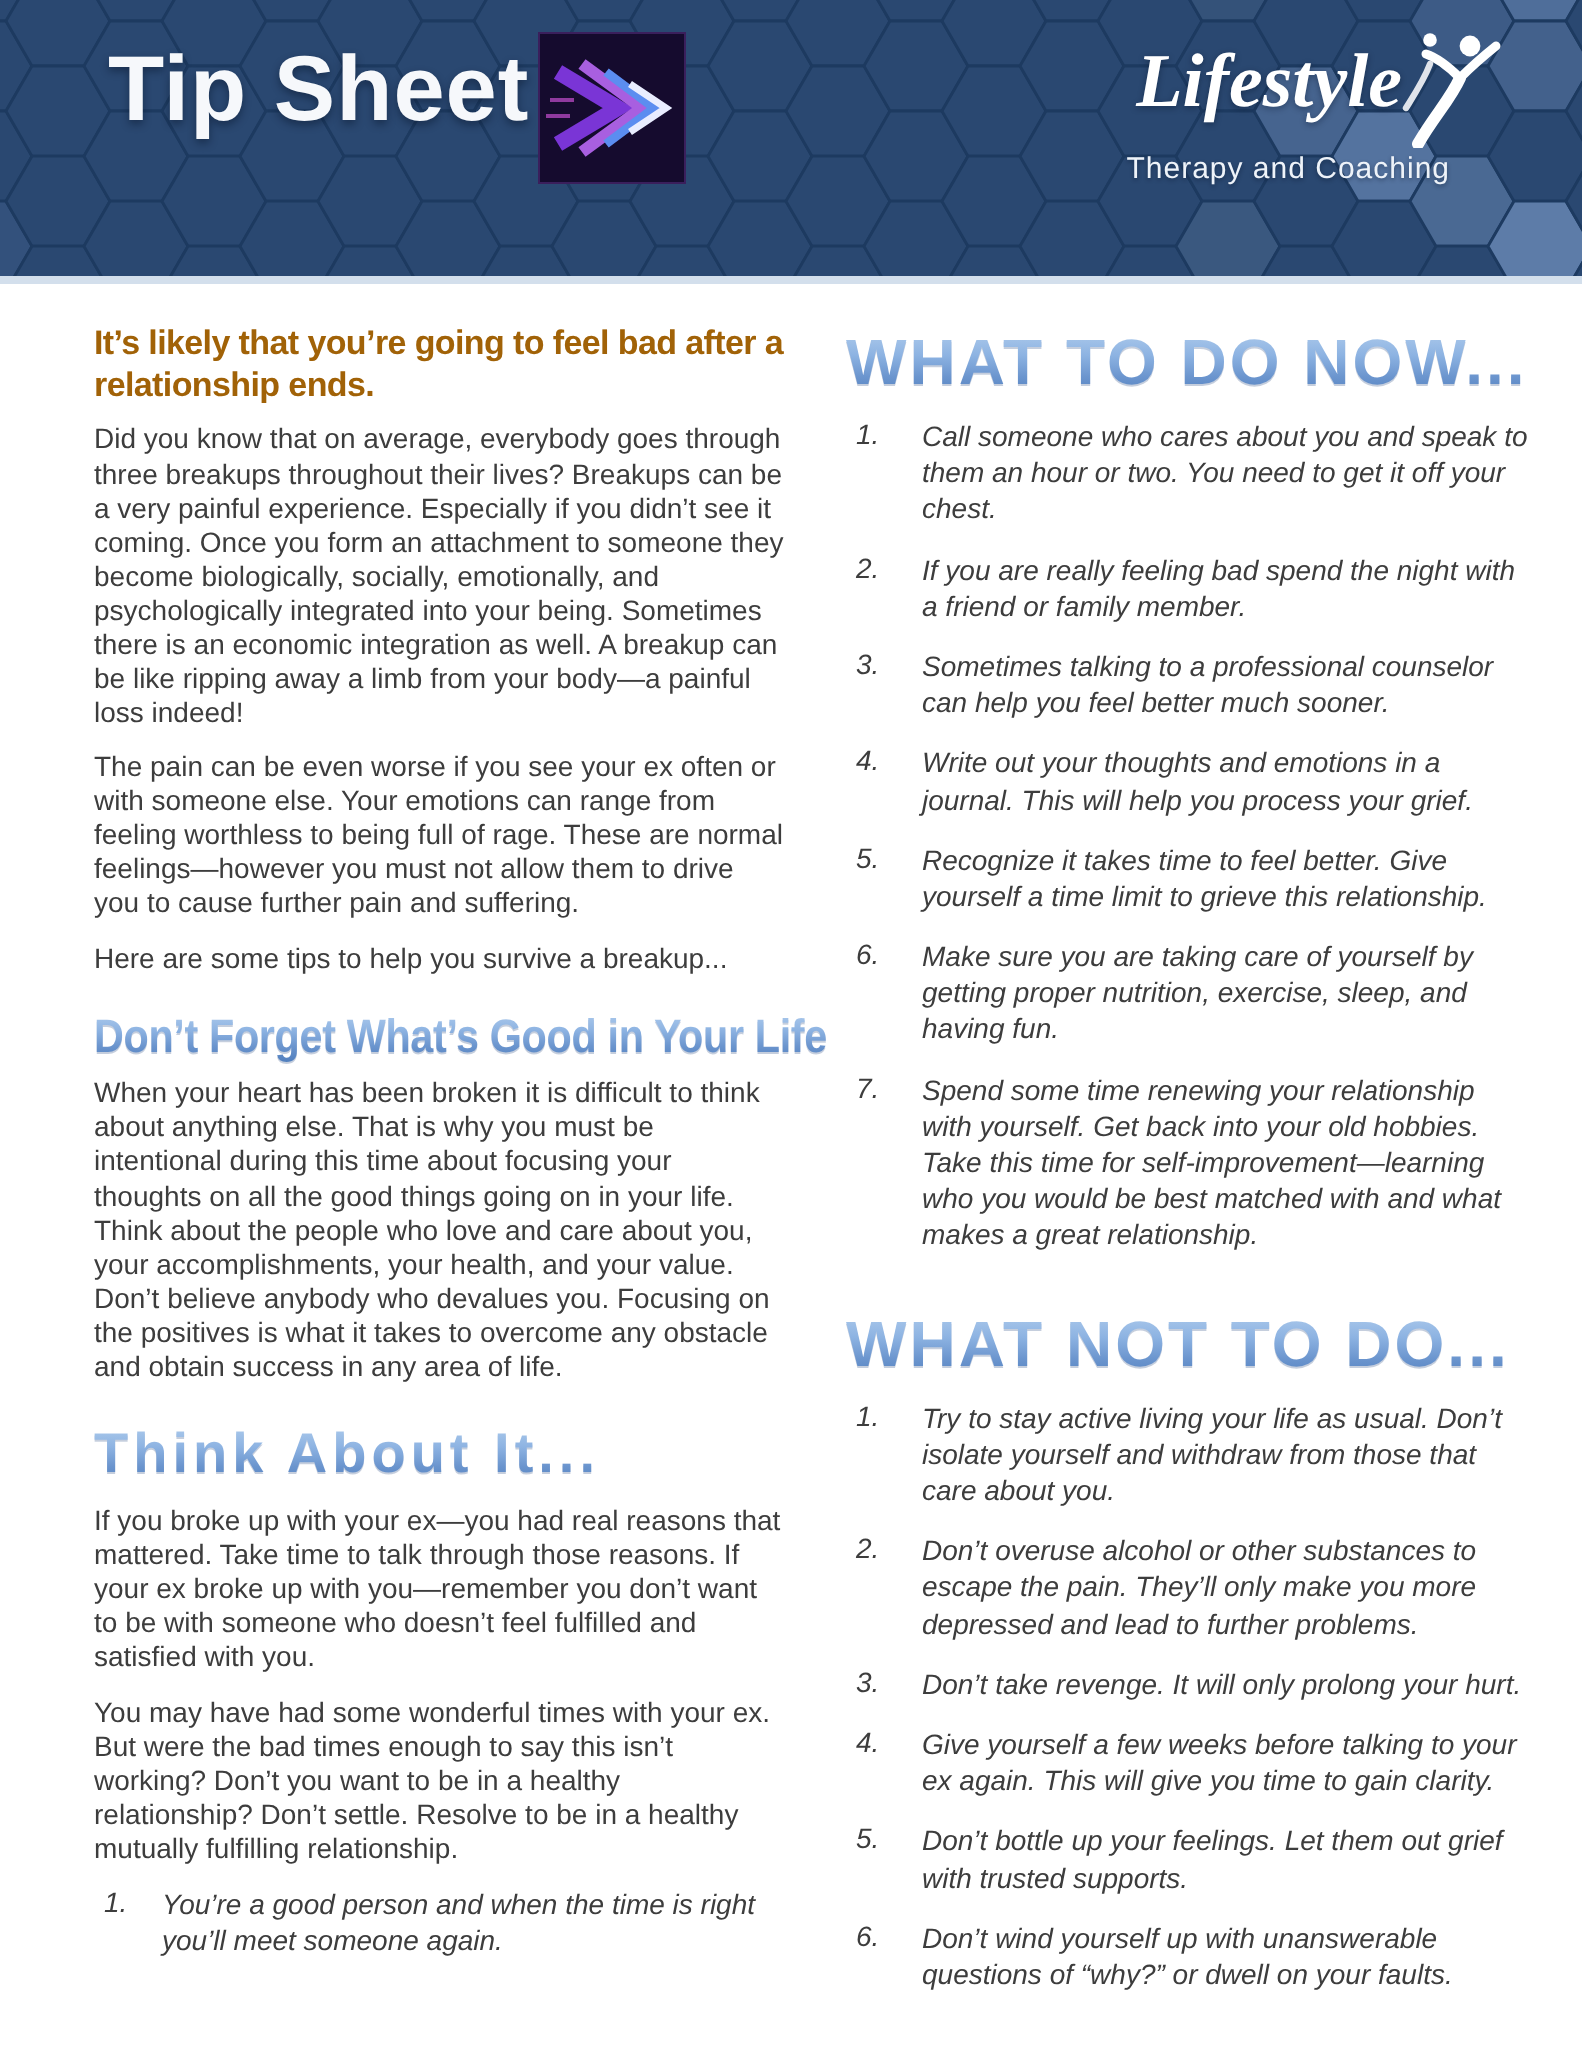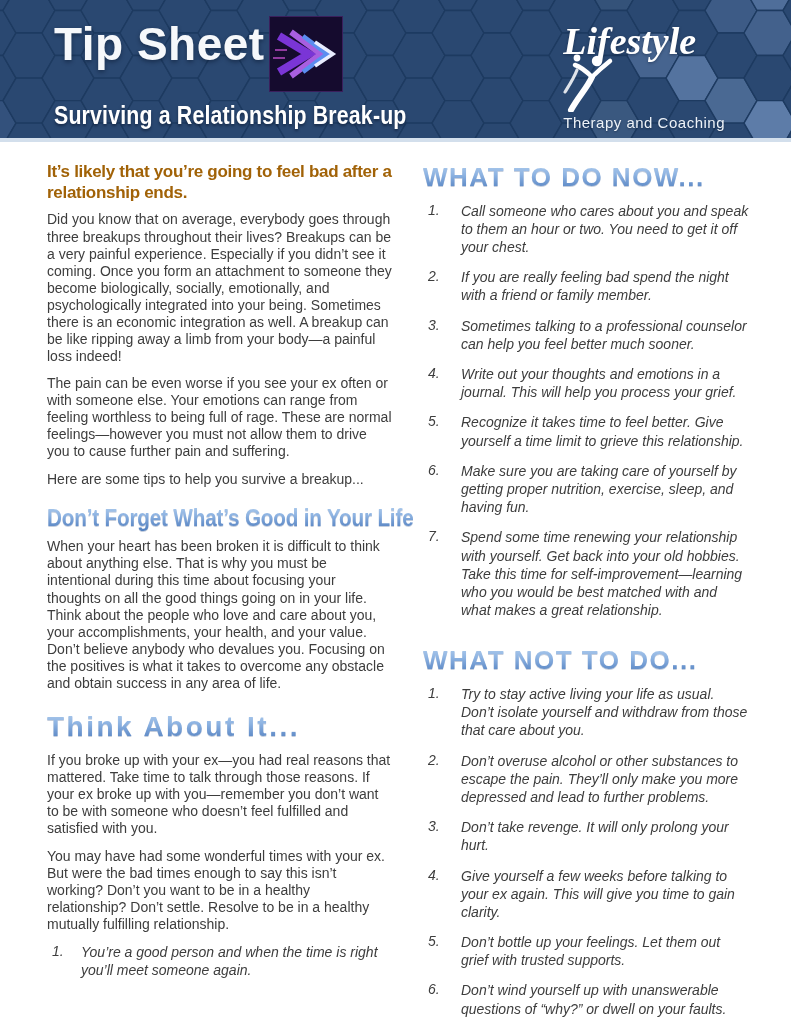--- a/index.html
+++ b/index.html
@@ -25,21 +25,21 @@
     line-height:1.05; text-shadow:0 2px 4px rgba(5,15,35,.45);
   }
   .arrow-art { margin-left:4px; margin-top:-4px; display:block; }
   .page-subtitle-wrap { margin-top:8px; }
   .page-subtitle {
     display:inline-block; color:#ffffff; font-weight:bold; font-size:26px;
     white-space:nowrap; transform:scaleX(.82); transform-origin:left center;
     letter-spacing:0.2px; text-shadow:0 2px 3px rgba(5,15,35,.5);
   }
   .logo { position:absolute; right:38px; top:22px; z-index:2; text-align:center; }
-  .logo-top { display:flex; align-items:flex-start; justify-content:flex-end;flex-direction:column; }
+  .logo-top { display:flex; align-items:flex-start; justify-content:flex-end; }
   .logo-name {
     font-family:"Liberation Serif", serif; font-style:italic; font-weight:bold;
     color:#ffffff; font-size:38px; line-height:1; text-shadow:0 1px 3px rgba(5,15,35,.4);
   }
   .logo-figure { margin-left:-6px; margin-top:-8px; }
   .logo-tagline {
     color:#eef3f9; font-size:15px; letter-spacing:0.5px; margin-top:2px;
     margin-right:28px; text-shadow:0 1px 2px rgba(5,15,35,.4);
   }
 
@@ -67,21 +67,21 @@
   }
   .head-condensed {
     font-size:23.5px; letter-spacing:-0.2px;
     transform:scaleX(.88); transform-origin:left center;
     margin:6px 0 6px 0;
   }
   .head-rounded {
     font-size:28px; letter-spacing:2.5px; margin:8px 0 8px 0;
   }
   .head-caps {
-    font-size:26px; letter-spacing:1.5px; margin:0 0 8px 0;
+    font-size:32px; letter-spacing:1.5px; margin:0 0 8px 0;
   }
   .mt-14 { margin-top:14px; }
 
   
   ol.tips { list-style:none; counter-reset:n; }
   ol.tips li {
     counter-increment:n; position:relative; padding-left:38px; margin-bottom:12px;font-style:italic;
   }
   ol.tips li::before {
     content:counter(n) "."; position:absolute; left:5px; top:0;
@@ -216,23 +216,20 @@
         <svg class="arrow-art" width="74" height="76" viewBox="0 0 74 76">
           <rect x="0" y="0" width="74" height="76" fill="#150b2e"></rect>
           <rect x="0" y="0" width="74" height="76" fill="none" stroke="#3a1f5c" stroke-width="2"></rect>
           <path d="M10,20 L40,38 L10,56" fill="none" stroke="#7a35d6" stroke-width="8" stroke-linejoin="miter"></path>
           <path d="M22,16 L52,38 L22,60" fill="none" stroke="#a85fe0" stroke-width="6"></path>
           <path d="M34,20 L58,38 L34,56" fill="none" stroke="#5b8df0" stroke-width="4.5"></path>
           <path d="M46,26 L64,38 L46,50" fill="none" stroke="#e9edff" stroke-width="3.5"></path>
           <path d="M6,34 L18,34 M4,42 L16,42" stroke="#c44fd0" stroke-width="2" opacity="0.7"></path>
         </svg>
       </div>
-      <div class="page-subtitle-wrap">
-        <div class="page-subtitle">Surviving a Relationship Break-up</div>
-      </div>
     </div>
 
     <div class="logo">
       <div class="logo-top">
         <span class="logo-name">Lifestyle</span>
         <svg class="logo-figure" width="58" height="60" viewBox="0 0 58 60">
           <g stroke="#ffffff" fill="none" stroke-linecap="round">
             <circle cx="40" cy="9" r="5.2" fill="#ffffff" stroke="none"></circle>
             <path d="M14,58 C22,44 30,36 35,25" stroke-width="6"></path>
             <path d="M35,25 C29,19 24,15 18,13" stroke-width="4.5"></path>

